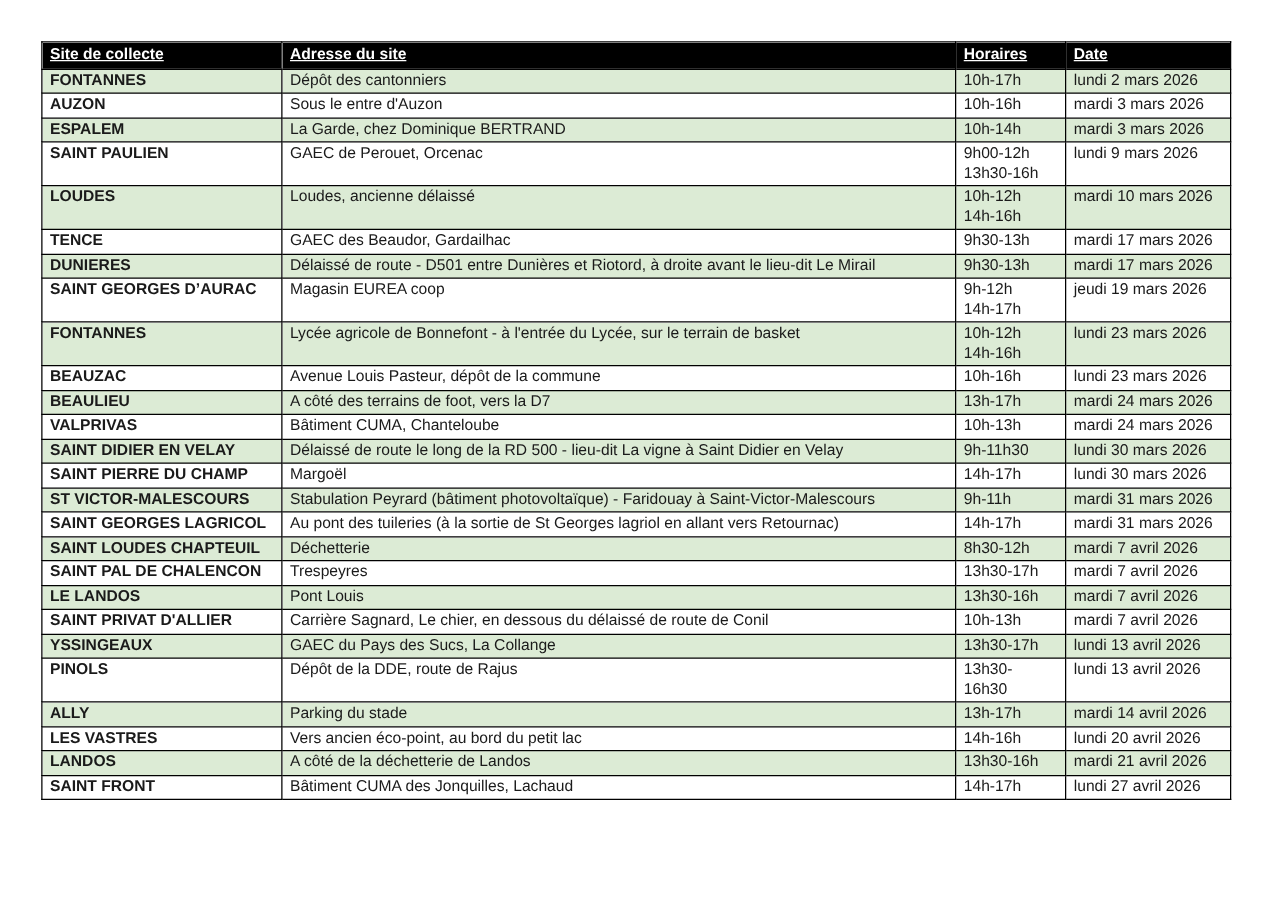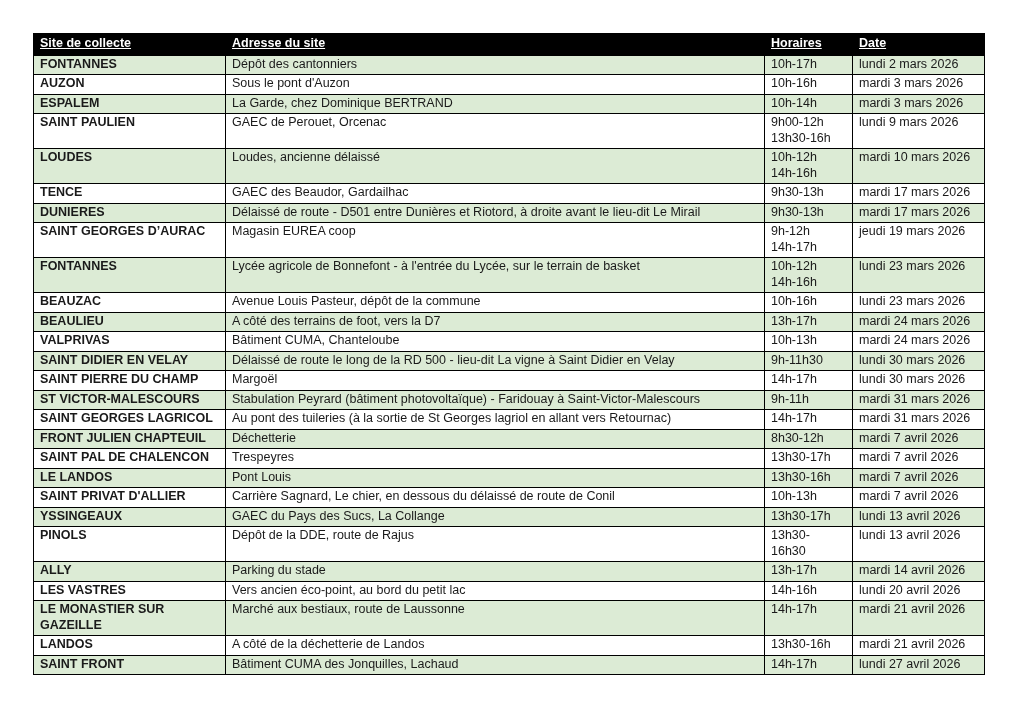--- a/index.html
+++ b/index.html
@@ -81,21 +81,21 @@
     </thead>
     <tbody>
         <tr>
           <td class="col-site">FONTANNES</td>
           <td class="col-adresse">Dépôt des cantonniers</td>
           <td class="col-horaires">10h-17h</td>
           <td class="col-date">lundi 2 mars 2026</td>
         </tr>
         <tr>
           <td class="col-site">AUZON</td>
-          <td class="col-adresse">Sous le pont d'Auzon</td>
+          <td class="col-adresse">Sous le entre d'Auzon</td>
           <td class="col-horaires">10h-16h</td>
           <td class="col-date">mardi 3 mars 2026</td>
         </tr>
         <tr>
           <td class="col-site">ESPALEM</td>
           <td class="col-adresse">La Garde, chez Dominique BERTRAND</td>
           <td class="col-horaires">10h-14h</td>
           <td class="col-date">mardi 3 mars 2026</td>
         </tr>
         <tr>
@@ -174,21 +174,21 @@
           <td class="col-horaires">9h-11h</td>
           <td class="col-date">mardi 31 mars 2026</td>
         </tr>
         <tr>
           <td class="col-site">SAINT GEORGES LAGRICOL</td>
           <td class="col-adresse">Au pont des tuileries (à la sortie de St Georges lagriol en allant vers Retournac)</td>
           <td class="col-horaires">14h-17h</td>
           <td class="col-date">mardi 31 mars 2026</td>
         </tr>
         <tr>
-          <td class="col-site">FRONT JULIEN CHAPTEUIL</td>
+          <td class="col-site">SAINT LOUDES CHAPTEUIL</td>
           <td class="col-adresse">Déchetterie</td>
           <td class="col-horaires">8h30-12h</td>
           <td class="col-date">mardi 7 avril 2026</td>
         </tr>
         <tr>
           <td class="col-site">SAINT PAL DE CHALENCON</td>
           <td class="col-adresse">Trespeyres</td>
           <td class="col-horaires">13h30-17h</td>
           <td class="col-date">mardi 7 avril 2026</td>
         </tr>
@@ -223,27 +223,20 @@
           <td class="col-horaires">13h-17h</td>
           <td class="col-date">mardi 14 avril 2026</td>
         </tr>
         <tr>
           <td class="col-site">LES VASTRES</td>
           <td class="col-adresse">Vers ancien éco-point, au bord du petit lac</td>
           <td class="col-horaires">14h-16h</td>
           <td class="col-date">lundi 20 avril 2026</td>
         </tr>
         <tr>
-          <td class="col-site">LE MONASTIER SUR
-GAZEILLE</td>
-          <td class="col-adresse">Marché aux bestiaux, route de Laussonne</td>
-          <td class="col-horaires">14h-17h</td>
-          <td class="col-date">mardi 21 avril 2026</td>
-        </tr>
-        <tr>
           <td class="col-site">LANDOS</td>
           <td class="col-adresse">A côté de la déchetterie de Landos</td>
           <td class="col-horaires">13h30-16h</td>
           <td class="col-date">mardi 21 avril 2026</td>
         </tr>
         <tr>
           <td class="col-site">SAINT FRONT</td>
           <td class="col-adresse">Bâtiment CUMA des Jonquilles, Lachaud</td>
           <td class="col-horaires">14h-17h</td>
           <td class="col-date">lundi 27 avril 2026</td>

